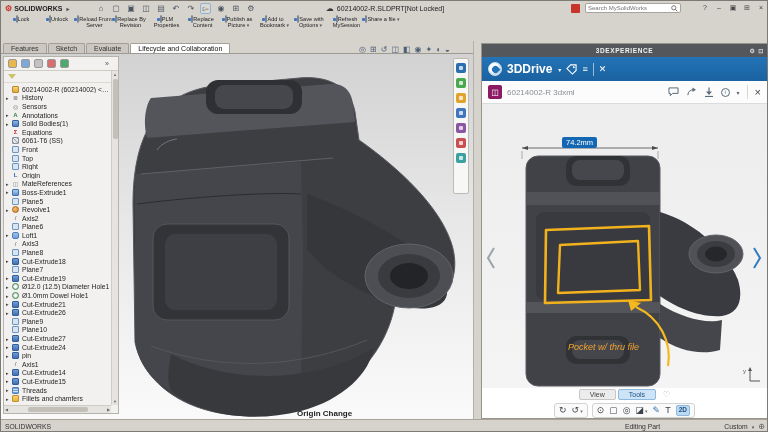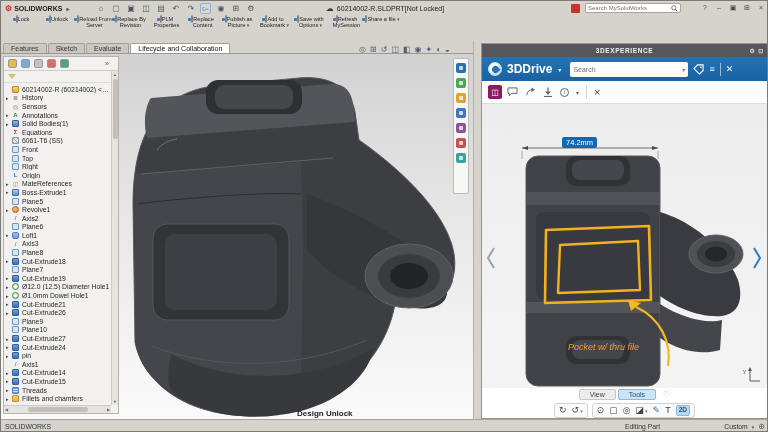--- a/index.html
+++ b/index.html
@@ -305,21 +305,21 @@
       <rect x="164" y="180" width="112" height="76" rx="10" fill="#3e3f44"></rect>
       <path d="M306,140 C356,158 418,192 440,220 C452,238 446,252 428,254 C400,258 356,238 324,214 L306,196 Z" fill="#36373b"></path>
       <ellipse cx="408" cy="222" rx="44" ry="32" fill="#4d4e53" stroke="#63646a" stroke-width="1"></ellipse>
       <ellipse cx="408" cy="222" rx="31" ry="22" fill="#3a3b3f"></ellipse>
       <ellipse cx="408" cy="222" rx="19" ry="13" fill="#232427"></ellipse>
       <path d="M170,300 C230,332 318,328 372,294 C370,318 342,346 300,357 C252,369 202,362 172,338 C164,330 168,312 170,300 Z" fill="#38393d"></path>
       <path d="M136,150 C200,142 270,138 300,140" stroke="#2c2d31" fill="none"></path>
       <path d="M150,292 C220,318 300,314 366,286" stroke="#55565b" fill="none"></path>
       <path d="M156,96 C160,90 168,86 176,85" stroke="#73747a" fill="none"></path>
     </svg>
-    <div class="design-change">Design Unlock</div>
+    <div class="design-change">Origin Change</div>
     <svg class="triad" width="22" height="26" viewBox="0 0 22 26">
       <line x1="6" y1="22" x2="6" y2="4" stroke="#3aa03a" stroke-width="1.2"></line>
       <polygon points="6,1 3.5,6 8.5,6" fill="#3aa03a"></polygon>
       <line x1="6" y1="22" x2="20" y2="22" stroke="#c03030" stroke-width="1.2"></line>
       <circle cx="6" cy="22" r="2" fill="#3060c0"></circle>
       <text x="10" y="8" font-size="6" fill="#3aa03a">y</text>
     </svg>
   </div>
 
   <div class="taskpane">
@@ -590,34 +590,31 @@
       <span>3DEXPERIENCE</span>
       <span class="hicons">
         <span>⚙</span>
         <span>⊡</span>
       </span>
     </div>
     <div class="rp-blue">
       <span class="compass"></span>
       <span class="rp-app">3DDrive</span>
       <span class="rp-app-chev">▾</span>
-      <span class="rp-search">
-        <input placeholder="Search" style="">
-        <span class="chev">▾</span>
-      </span>
       <svg width="11" height="11" viewBox="0 0 12 12">
           <path d="M1,5 L5,1 L11,1 L11,7 L7,11 Z" fill="none" stroke="#fff" stroke-width="1.2"></path>
           <circle cx="8.5" cy="3.5" r="1" fill="#fff"></circle>
         </svg>
       <span class="bicon">≡</span>
       <span class="divider"></span>
       <span class="bicon">✕</span>
     </div>
     <div class="rp-doc">
       <span class="doc-badge">◫</span>
+      <span class="doc-title">60214002-R 3dxml</span>
       <span class="doc-icons">
         <svg width="11" height="10" viewBox="0 0 12 11">
             <path d="M1,1 h10 v6 h-6 l-2.5,2.5 v-2.5 h-1.5 Z" fill="none" stroke="#5a6b78" stroke-width="1.1"></path>
           </svg>
         <svg width="11" height="10" viewBox="0 0 12 11">
             <path d="M2,9 C2,5 5,3 8,3" fill="none" stroke="#5a6b78" stroke-width="1.1"></path>
             <polygon points="7,0.5 11,3 7,5.5" fill="#5a6b78"></polygon>
           </svg>
         <svg width="10" height="10" viewBox="0 0 10 10">
             <line x1="5" y1="0.5" x2="5" y2="6" stroke="#5a6b78" stroke-width="1.2"></line>

